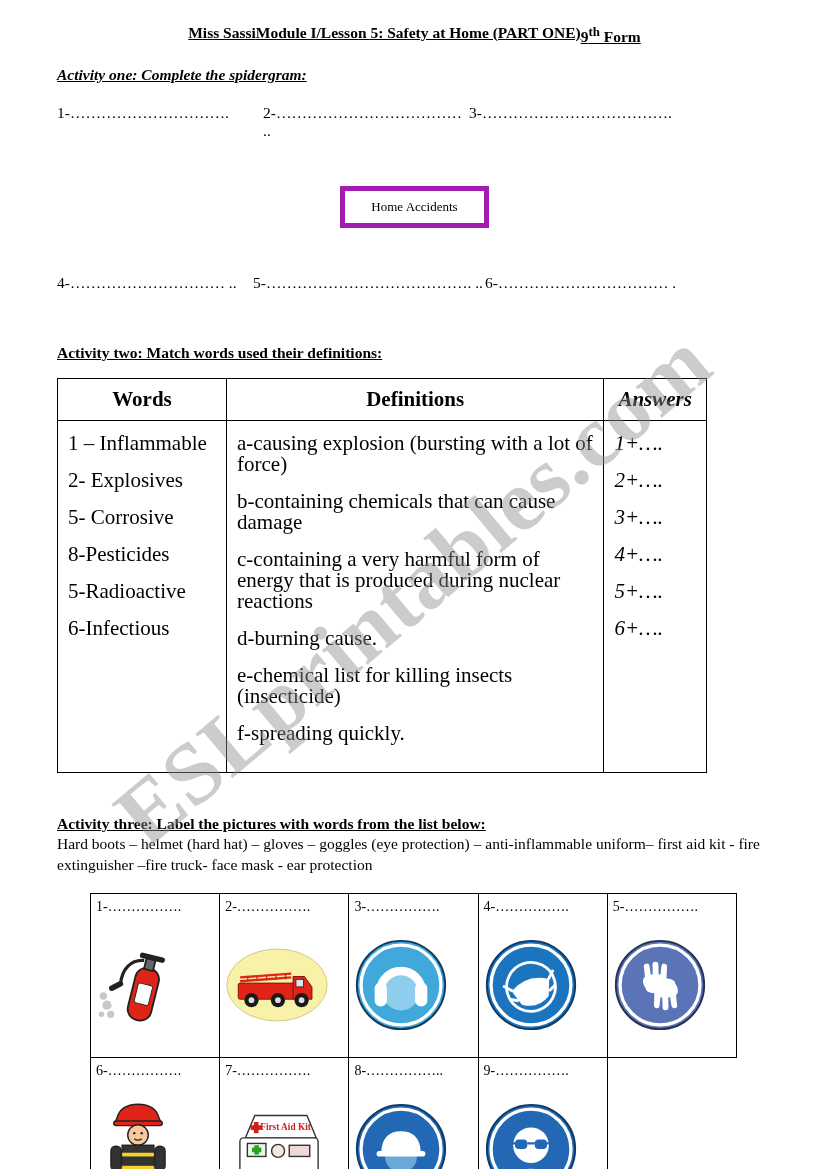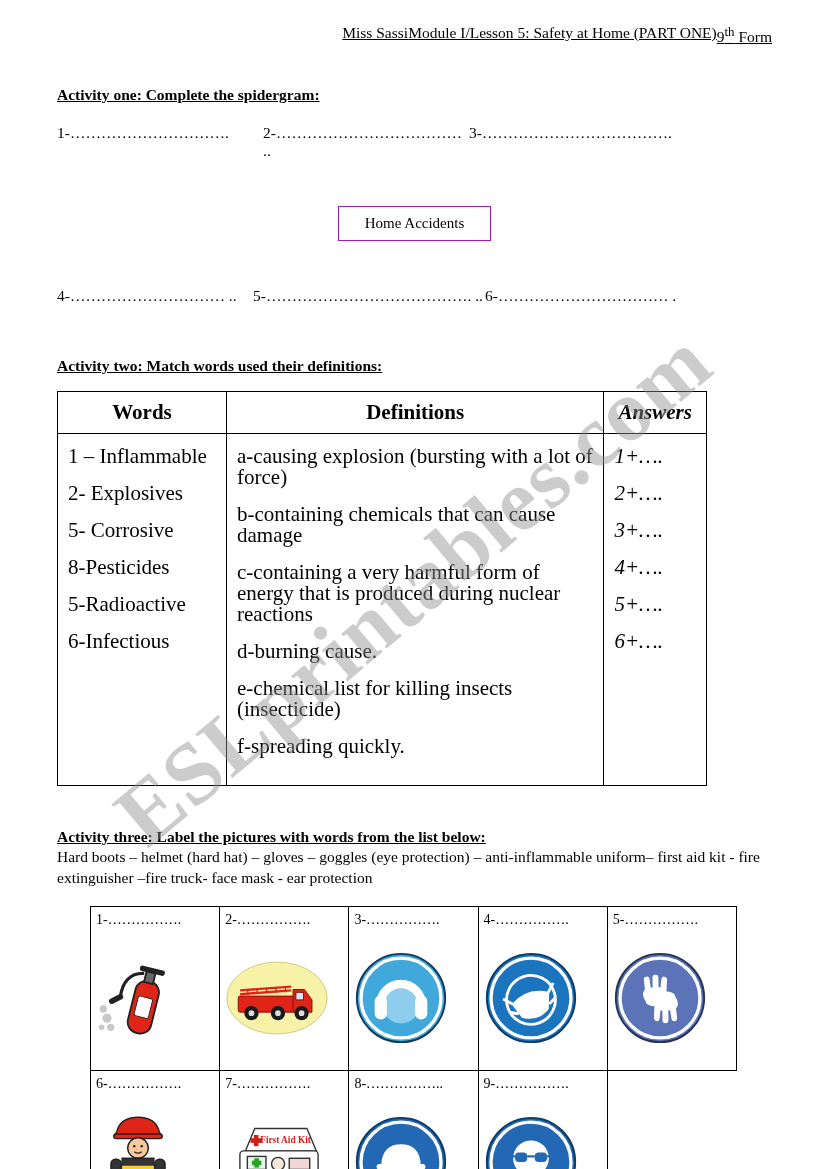--- a/index.html
+++ b/index.html
@@ -3,32 +3,32 @@
 <meta charset="utf-8">
 <style>
   * { margin:0; padding:0; box-sizing:border-box; }
   html,body { background:#fff; }
   .page {
     position:relative; width:826px; height:1169px; background:#fff;
     font-family:"Liberation Serif", serif; color:#000; overflow:hidden;
   }
   .content { position:relative; padding:24px 54px 0 57px; z-index:1; }
   .u { text-decoration:underline; }
-  .header-row { display:flex; justify-content:flex-end; font-weight:normal; font-size:15.5px; }
+  .header-row { display:flex; justify-content:center; font-weight:bold; font-size:15.5px; }
   .heading { font-weight:bold; text-decoration:underline; font-size:15.5px; }
-  .a1-heading { margin-top:40px; }
+  .a1-heading { margin-top:20px;font-style:italic; }
   .spider-row { display:flex; font-size:15.5px; }
   .row-top { margin-top:20px; }
   .row-top span { width:206px; }
   .row-bottom { margin-top:46px; }
   .row-bottom span:nth-child(1){ width:196px; }
   .row-bottom span:nth-child(2){ width:232px; }
   .accidents-box {
-    margin:46px auto 0 auto; width:fit-content; border:1px solid #a21caf;
-    padding:8px 26px; font-size:15px; text-align:center;
+    margin:46px auto 0 auto; width:fit-content; border:5px solid #a21caf;
+    padding:8px 26px; font-size:13px; text-align:center;
   }
   .a2-heading { margin-top:52px; }
   .match-table { border-collapse:collapse; width:650px; margin-top:16px; font-size:21px; }
   .match-table th, .match-table td { border:1px solid #000; }
   .match-table th { font-weight:bold; text-align:center; padding:8px 4px; }
   .match-table td { vertical-align:top; padding:12px 10px 12px 10px; }
   .match-table td p { margin:0 0 16px 0; line-height:21px; }
   .col-words { width:178px; }
   .col-defs  { width:433px; }
   .col-ans   { width:107px;font-style:italic; }

